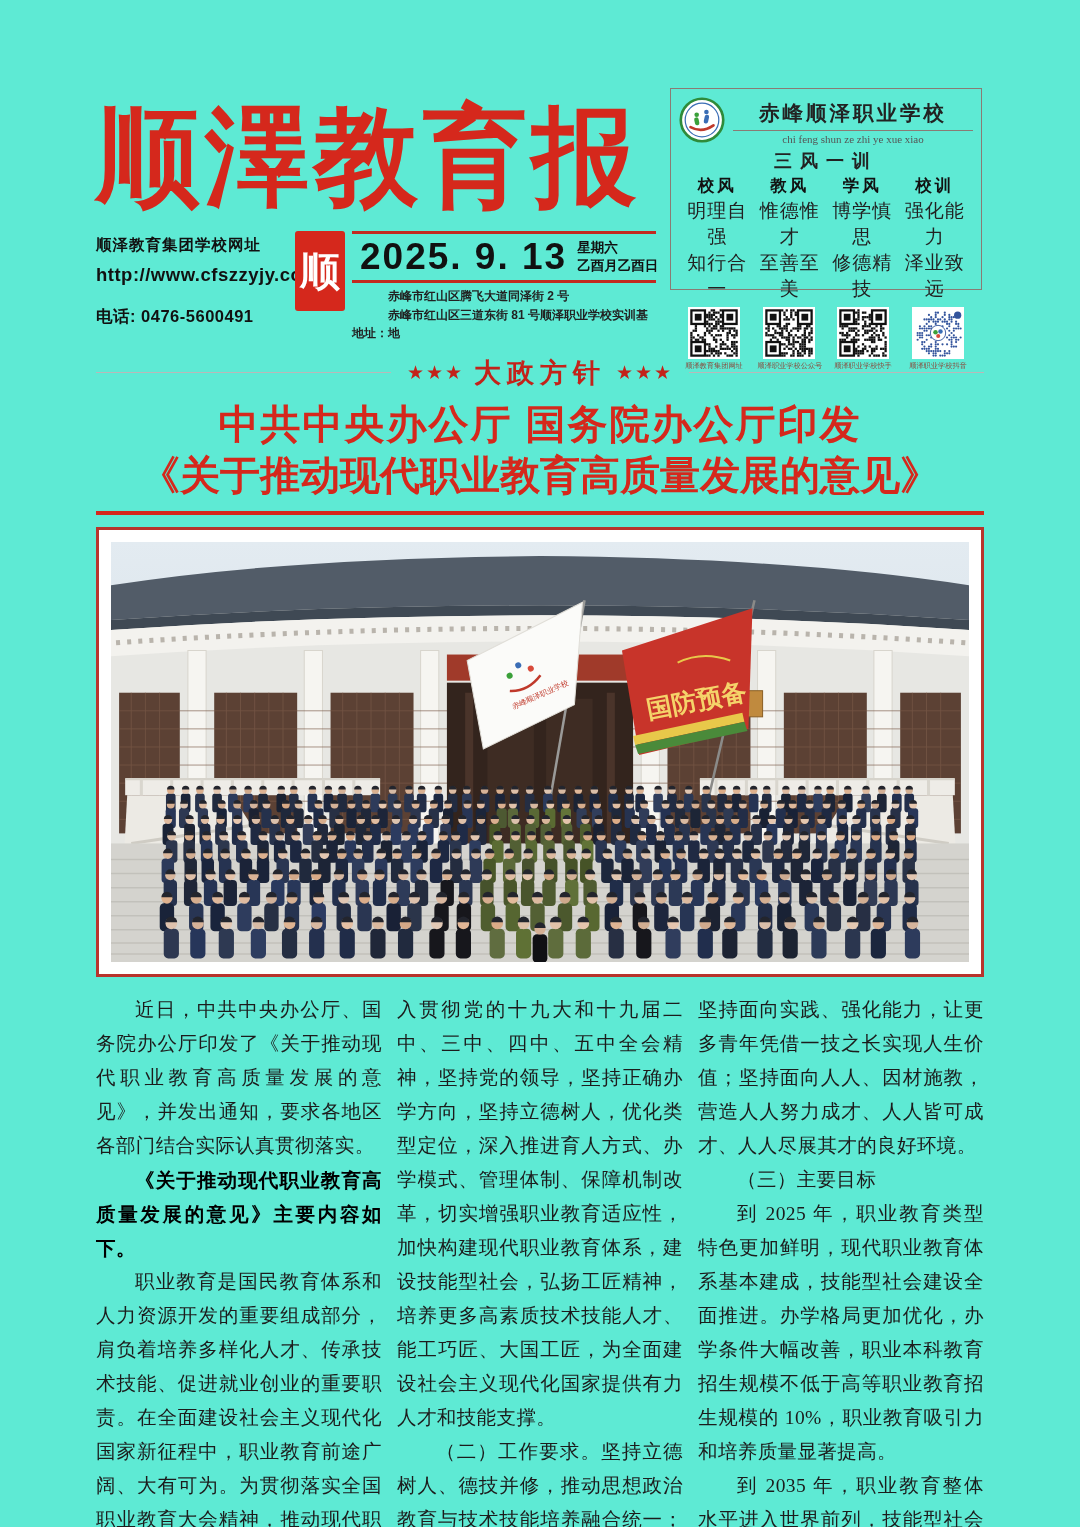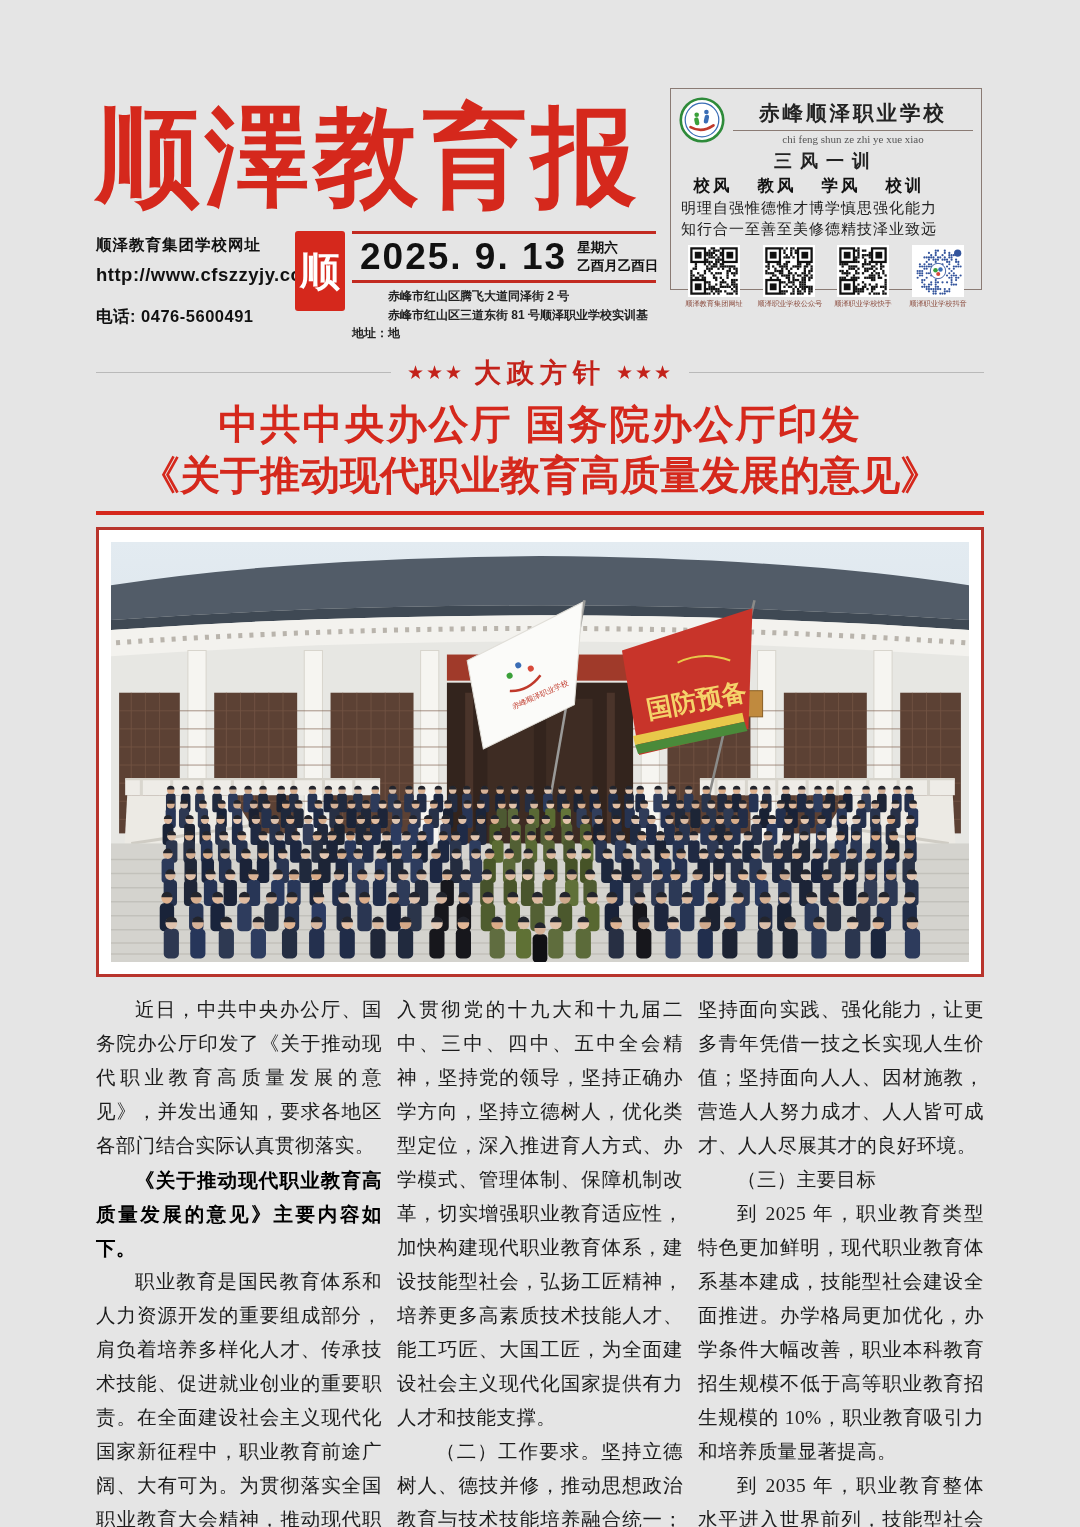--- a/index.html
+++ b/index.html
@@ -1,17 +1,17 @@
 <!DOCTYPE html>
 <html><head>
 <meta charset="utf-8">
 <style>
   * { margin:0; padding:0; box-sizing:border-box; }
   body { background:#fff; font-family:"Liberation Sans","DejaVu Sans",sans-serif; }
-  .page { width:1080px; height:1527px; margin:0 auto; background:#e5e5e5; padding:88px 96px 0; overflow:hidden; position:relative; }
+  .page { width:1080px; height:1527px; margin:0 auto; background:#5eead4; padding:88px 96px 0; overflow:hidden; position:relative; }
 
   
   .masthead { display:flex; gap:14px; }
   .mast-left { width:560px; flex:none; }
   .paper-title { font-family:"Liberation Serif","DejaVu Serif",serif; font-weight:900; font-size:104px; line-height:1.28; color:#d5281c; letter-spacing:5px; white-space:nowrap; transform:scaleY(1.04); transform-origin:left top; }
   .mast-info-row { display:flex; align-items:stretch; gap:7px; margin-top:10px; }
   .contact { width:192px; flex:none; padding-top:4px; }
   .contact .c1 { font-weight:bold; font-size:15.5px; color:#111; letter-spacing:1px; }
   .contact .c2 { font-weight:bold; font-size:18.5px; color:#111; margin-top:8px; letter-spacing:.5px; }
   .contact .c3 { font-weight:bold; font-size:16.5px; color:#111; margin-top:20px; letter-spacing:.5px; }
@@ -26,24 +26,24 @@
   .addr-lines { display:flex; flex-direction:column; }
 
   
   .school-box { width:312px; flex:none; border:1.5px solid #8a7b74; padding:8px 8px 6px; height:202px; }
   .school-head { display:flex; align-items:center; gap:8px; }
   .school-logo { flex:none; }
   .school-name-wrap { flex:1; text-align:center; }
   .school-name { font-size:20.5px; font-weight:bold; color:#222; letter-spacing:3px; white-space:nowrap; border-bottom:1.5px solid #8a7b74; padding-bottom:3px; }
   .school-pinyin { font-family:"Liberation Serif",serif; font-size:11px; color:#555; margin-top:2px; }
   .motto-title { text-align:center; font-size:18px; font-weight:bold; color:#222; letter-spacing:8px; margin-top:2px; }
-  .motto-cols { display:flex; justify-content:flex-start; margin-top:2px; padding:0 2px; }
+  .motto-cols { display:flex; justify-content:space-between; margin-top:2px; padding:0 2px; }
   .motto { text-align:center; }
   .motto h4 { font-size:16.5px; font-weight:bold; color:#111; letter-spacing:3px; }
-  .motto div { font-size:15px; color:#222; letter-spacing:1px; line-height:1.35; margin-top:1px; }
+  .motto div { font-size:19px; color:#222; letter-spacing:1px; line-height:1.35; margin-top:1px; }
   .qr-row { display:flex; justify-content:space-between; margin-top:5px; }
   .qr-item { width:70px; text-align:center; }
   .qr { width:52px; height:52px; margin:0 auto; }
   .qr svg { width:100%; height:100%; display:block; }
   .qr-item figcaption { font-size:8px; color:#8a4a3c; margin-top:1px; white-space:nowrap; transform:scale(.9); }
 
   
   .editors-row { display:flex; align-items:center; margin-top:14px; font-size:17.5px; font-weight:bold; color:#111; }
   .red-bar { width:44px; height:10px; background:#c22a20; flex:none; }
   .staff-items { flex:1; display:flex; justify-content:space-evenly; align-items:center; white-space:nowrap; }

